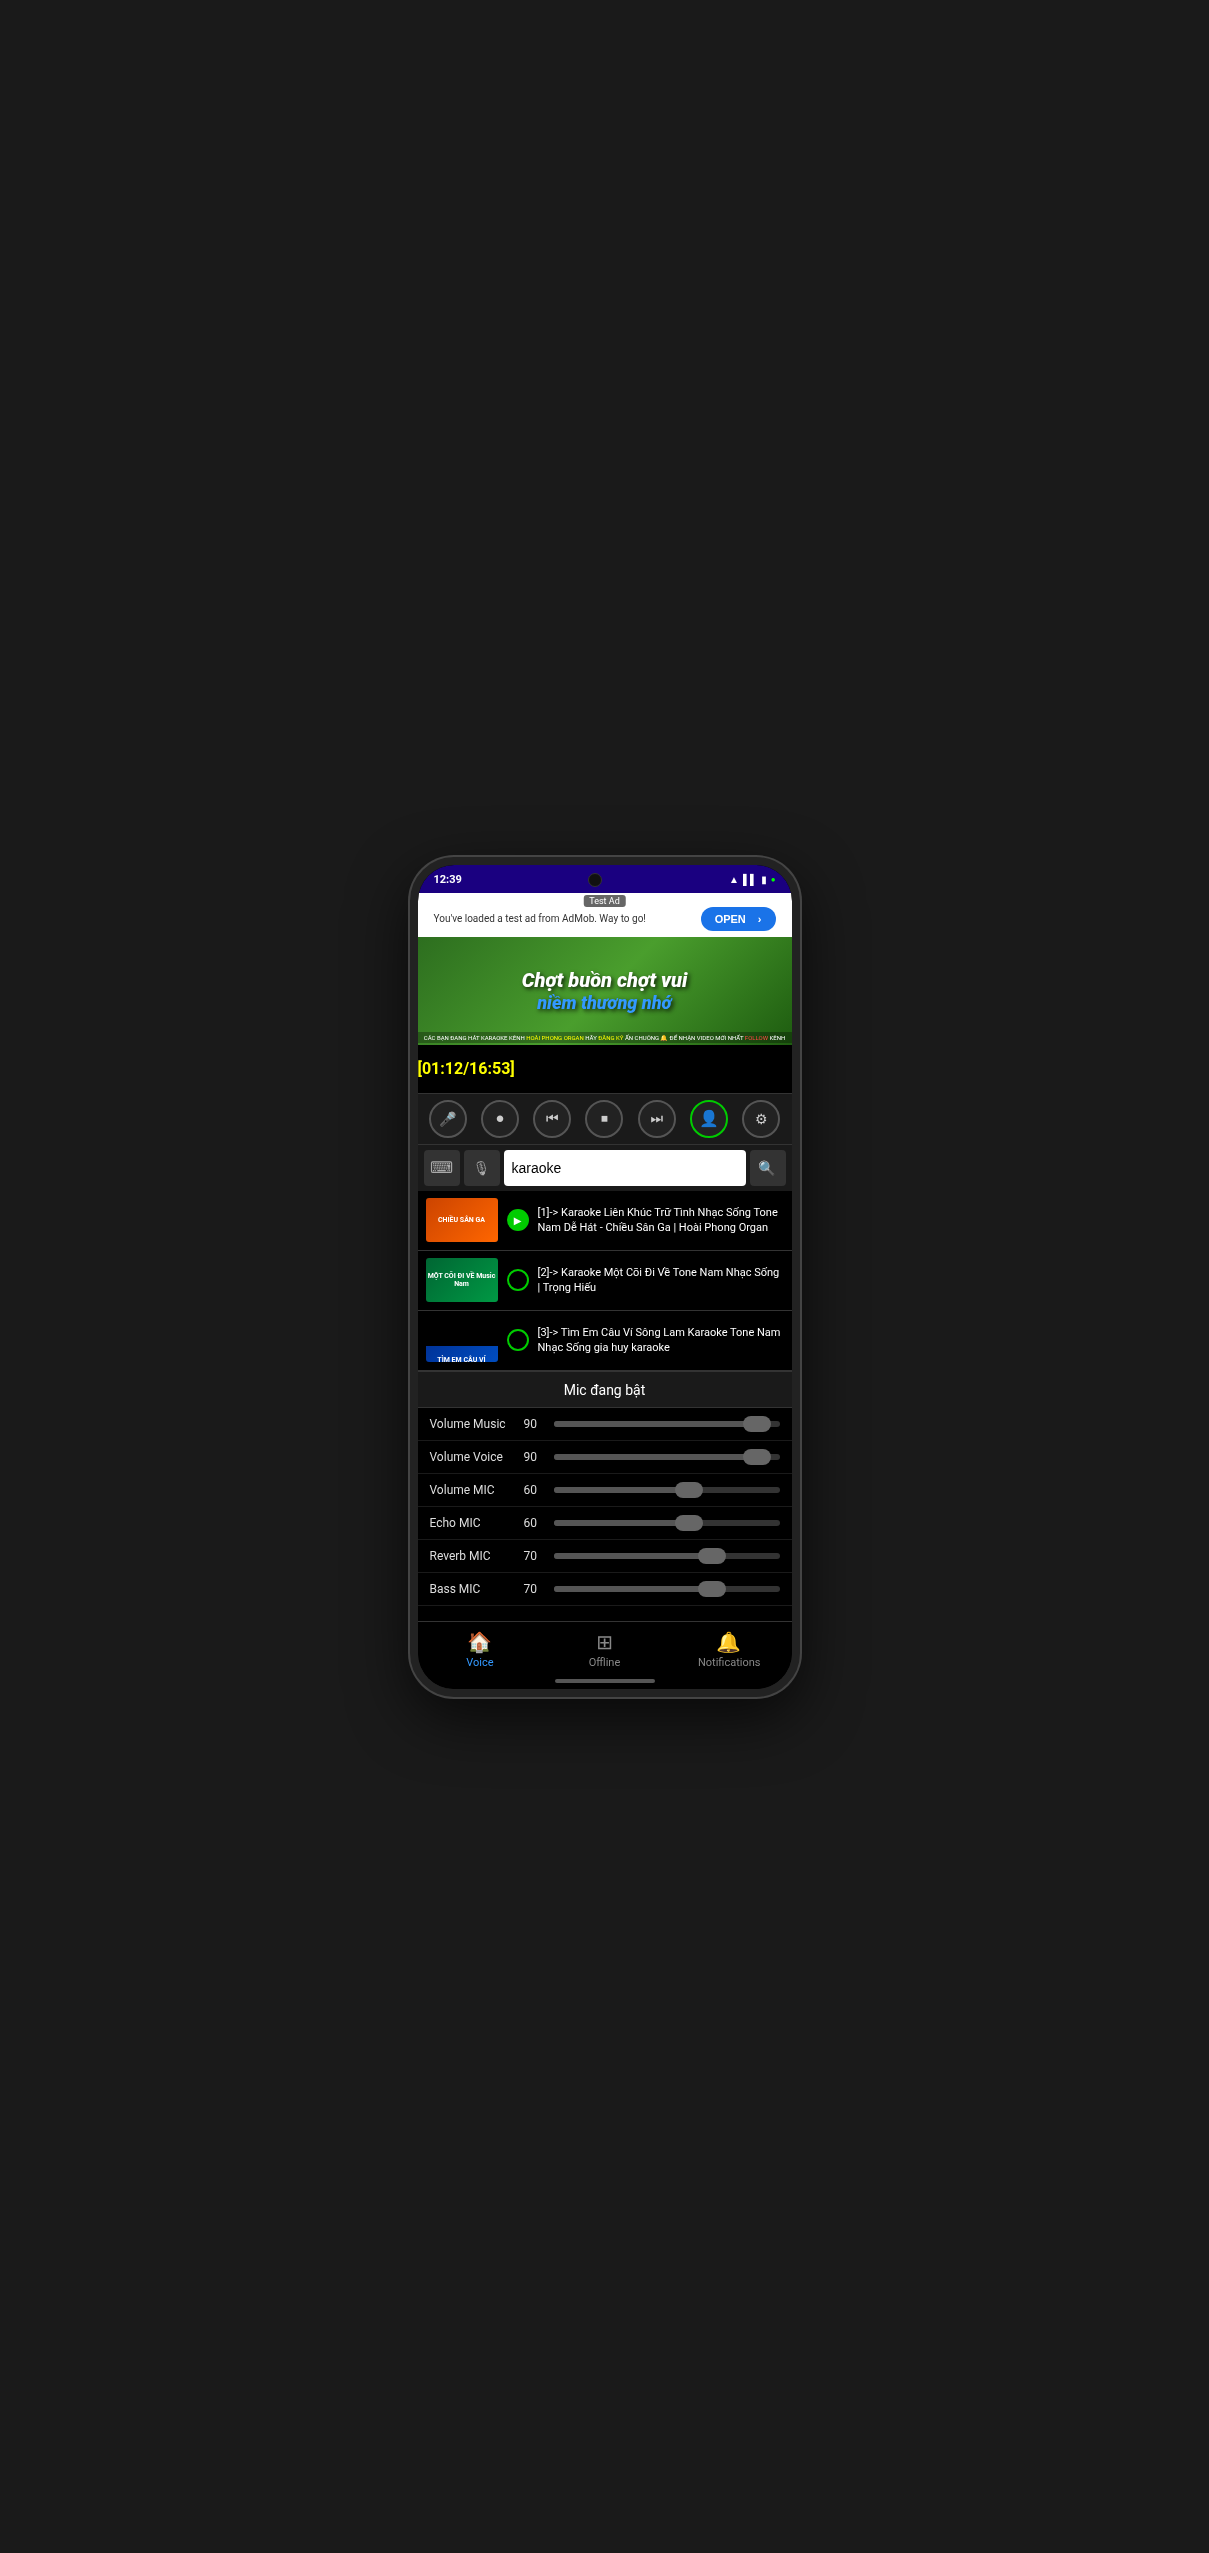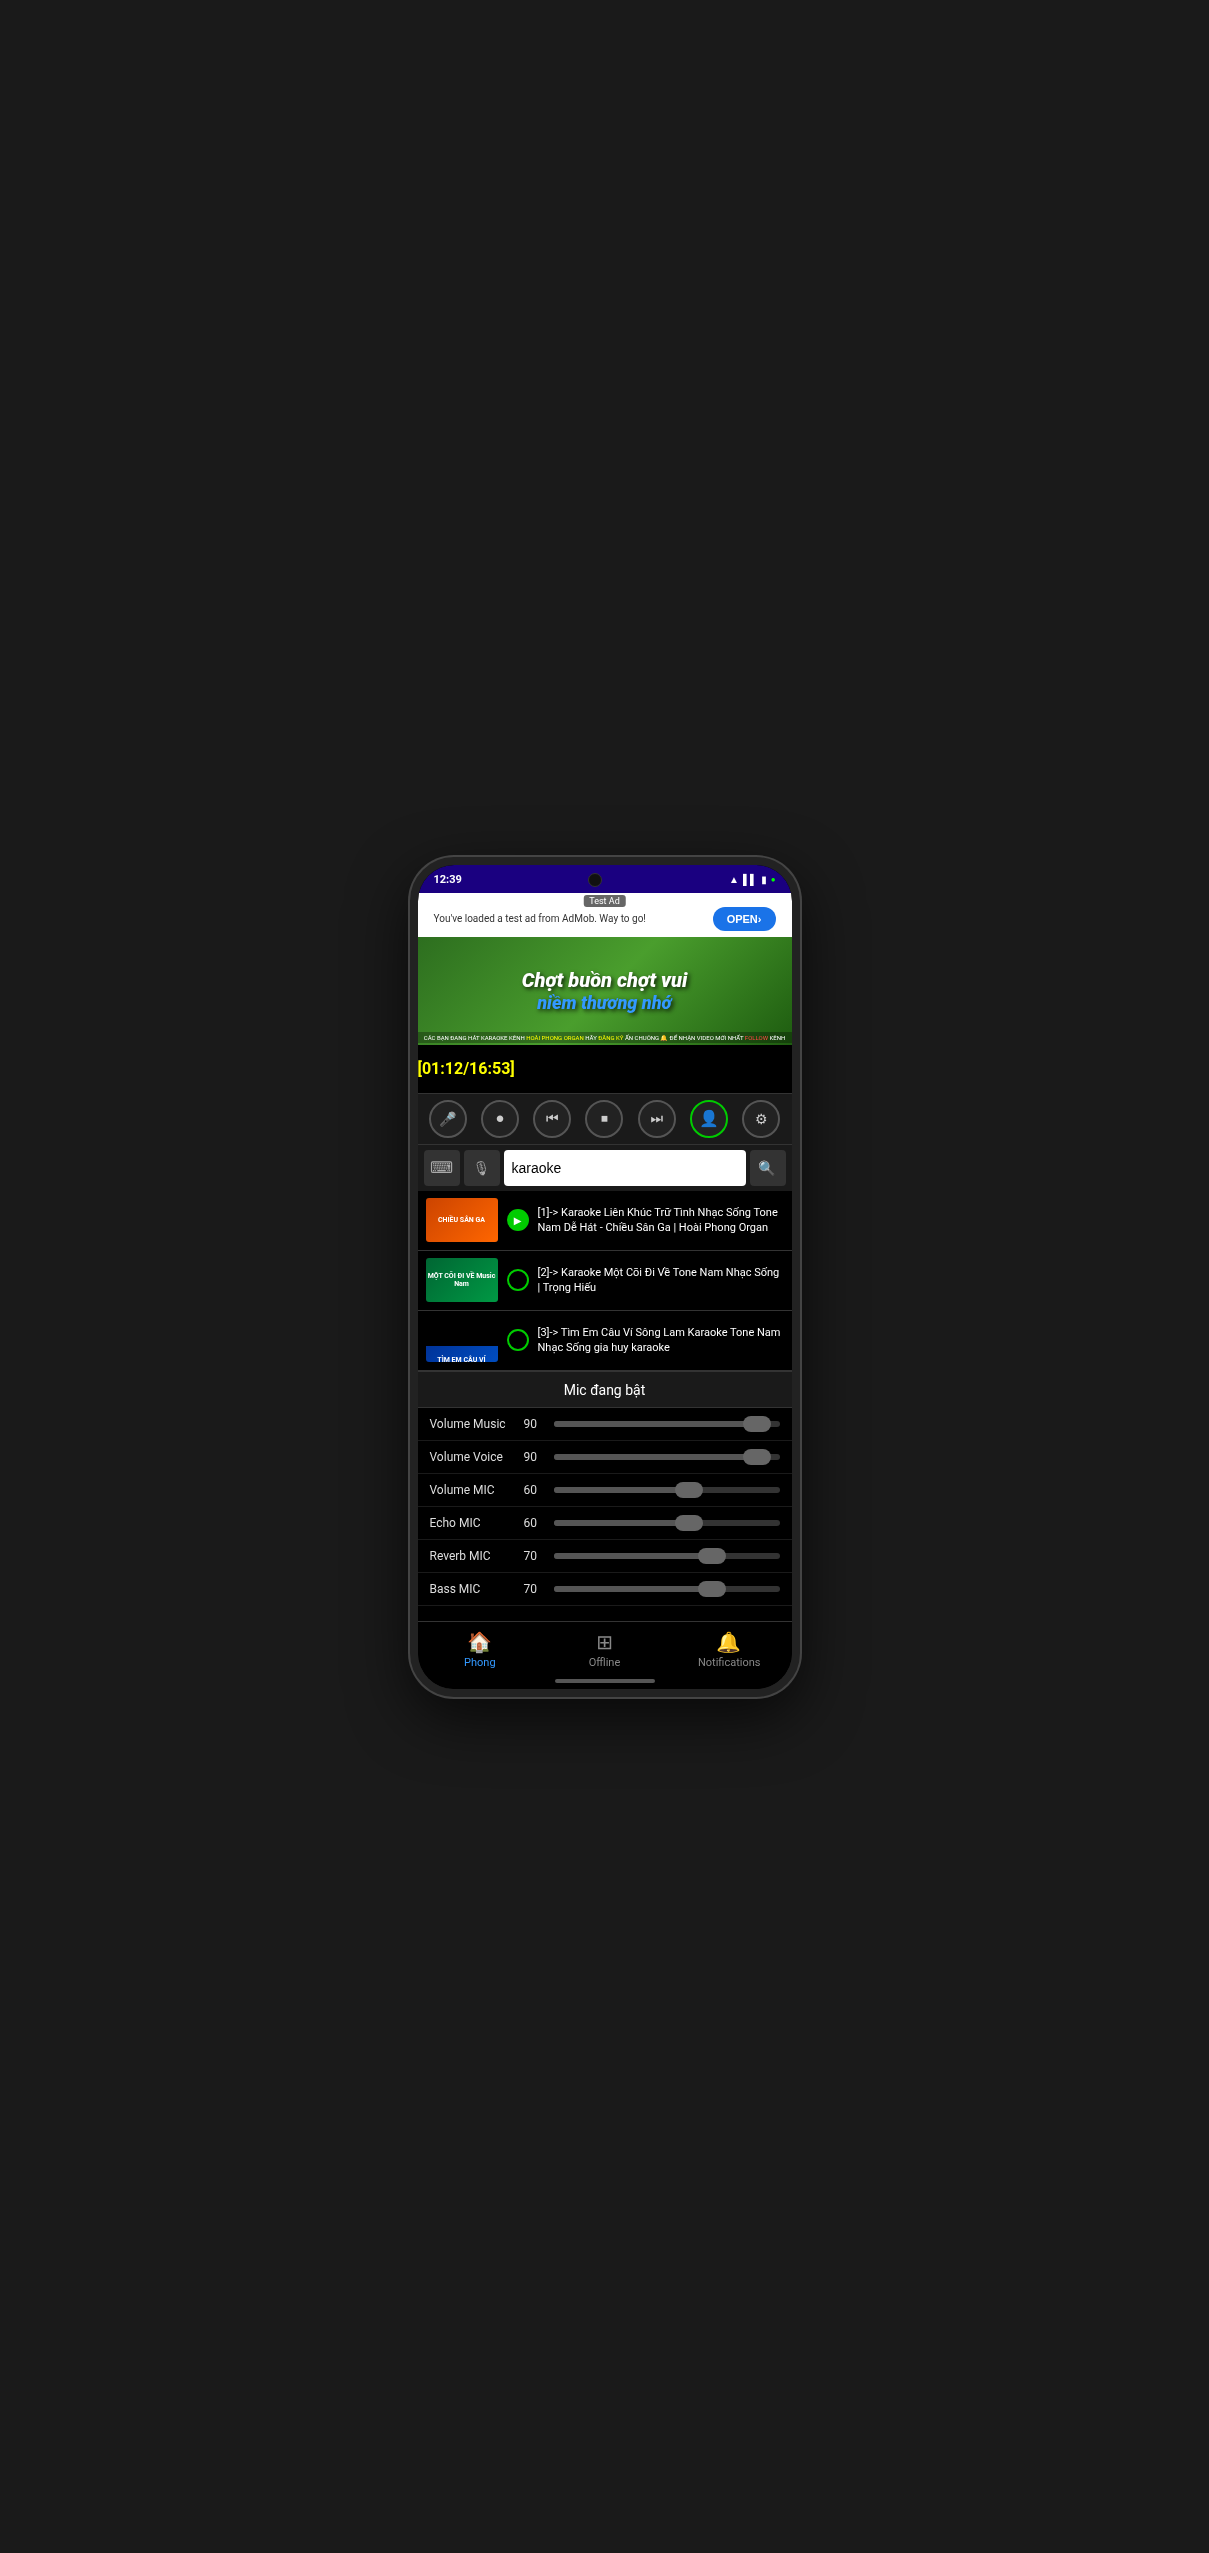--- a/index.html
+++ b/index.html
@@ -95,21 +95,21 @@
       background: #1a73e8;
       color: #fff;
       border: none;
       border-radius: 20px;
       padding: 6px 14px;
       font-size: 11px;
       font-weight: bold;
       cursor: pointer;
       display: flex;
       align-items: center;
-      gap: 0;
+      gap: 12px;
       margin-top: 8px;
     }
 
     
     .video-area {
       background: #2d5a1b;
       flex-shrink: 0;
       height: 108px;
       position: relative;
       overflow: hidden;
@@ -630,21 +630,21 @@
           <div class="slider-fill" style="width:70%"></div>
           <div class="slider-thumb" style="left:calc(70% - 14px)"></div>
         </div>
       </div>
 
     </div>
 
     <div class="bottom-nav">
       <div class="nav-item active">
         <span class="nav-icon">🏠</span>
-        <span class="nav-label">Phong</span>
+        <span class="nav-label">Voice</span>
       </div>
       <div class="nav-item inactive">
         <span class="nav-icon">⊞</span>
         <span class="nav-label">Offline</span>
       </div>
       <div class="nav-item inactive">
         <span class="nav-icon">🔔</span>
         <span class="nav-label">Notifications</span>
       </div>
     </div>

